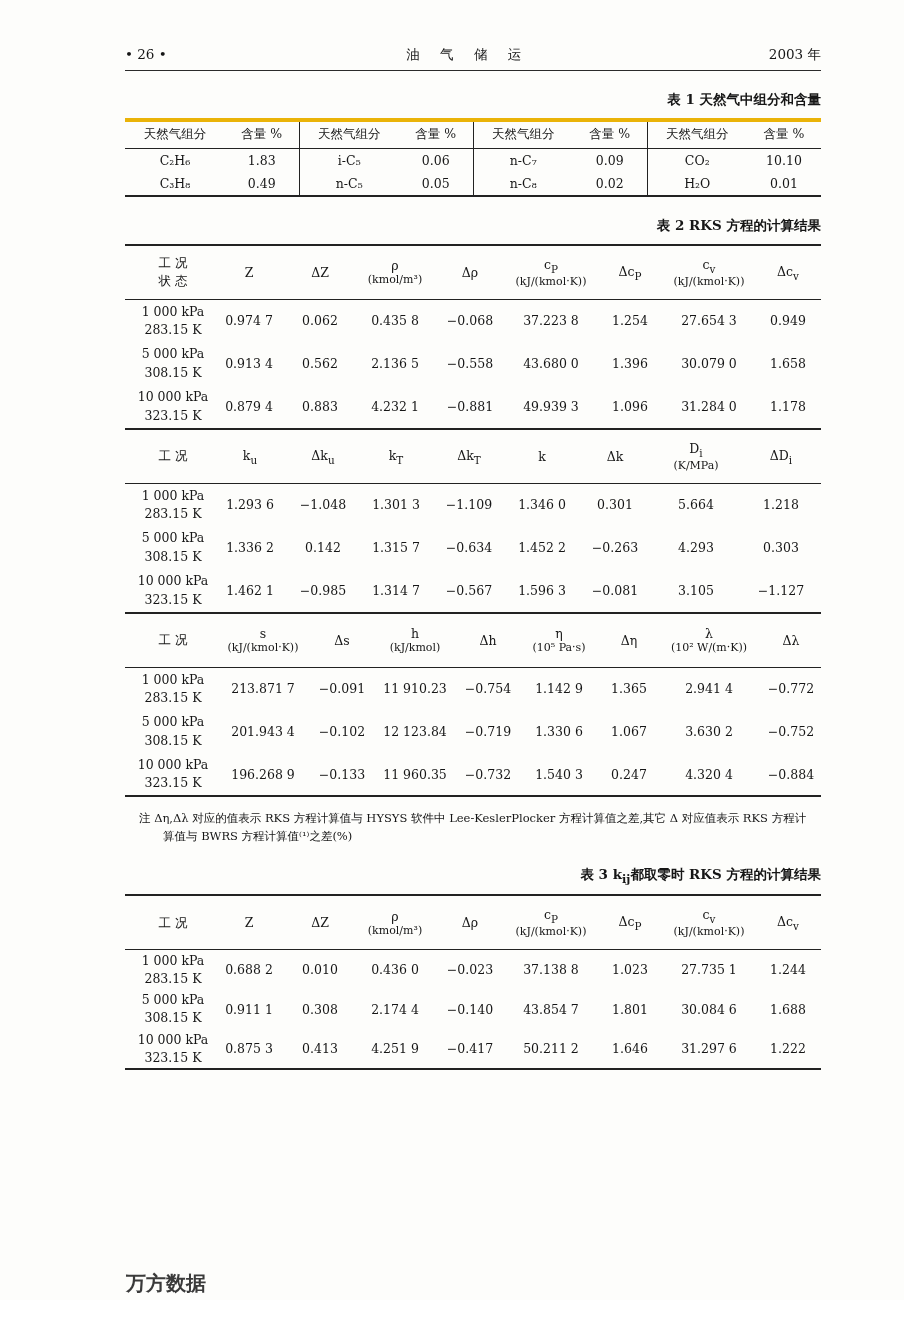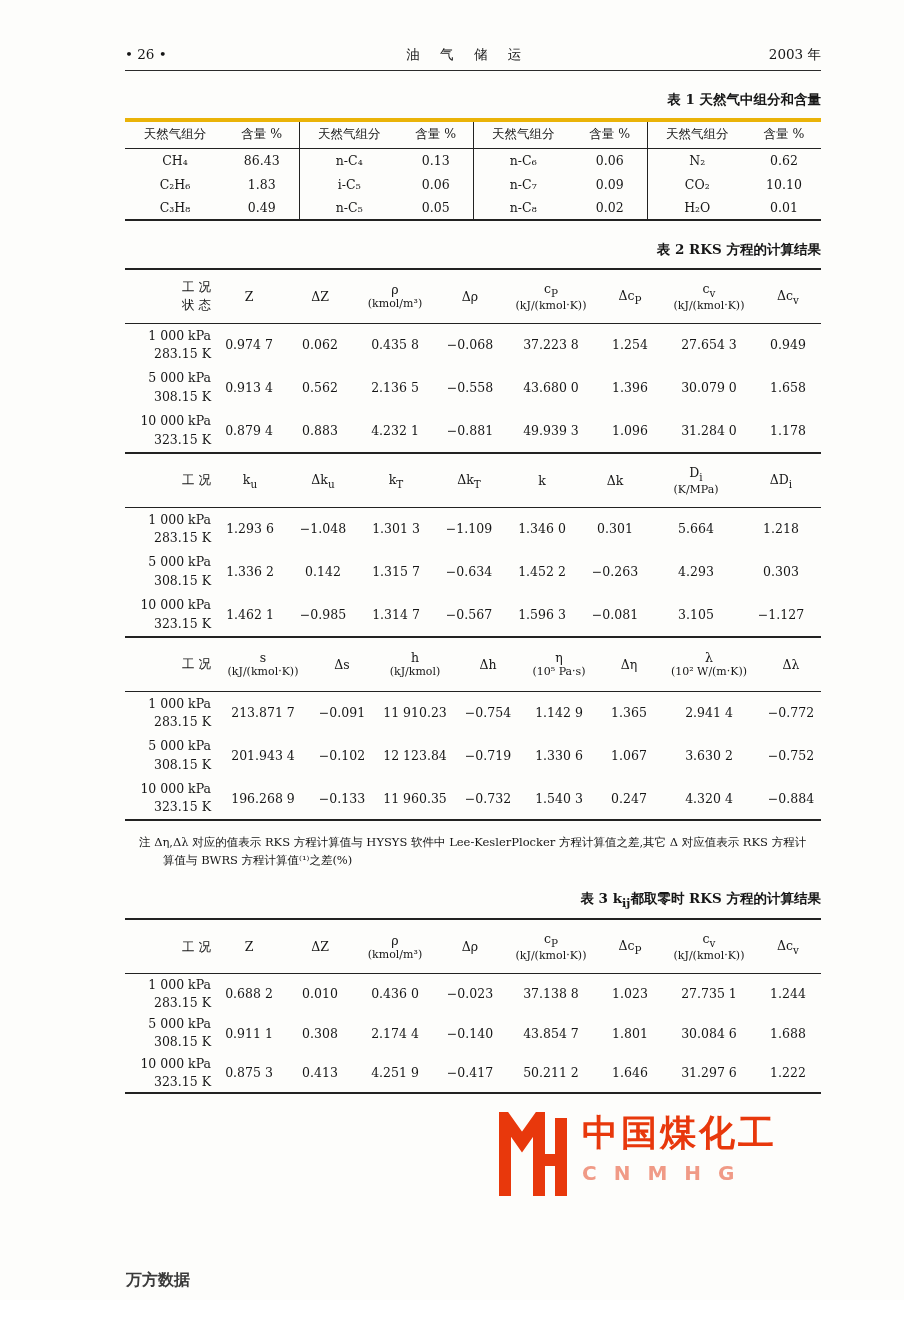--- a/index.html
+++ b/index.html
@@ -22,33 +22,33 @@
   .t1 .hrow td{border-bottom:1px solid #222;height:28px}
   .t1 .brow td{height:24px}
   .t1 .gs{border-left:1px solid #222}
 
   
   .sci{border-top:2px solid #222}
   .sci-last{border-bottom:2px solid #222}
   .sci .hrow td{border-bottom:1px solid #222;height:54px}
   .sci .drow td{height:43px}
   .t3 .drow td{height:40px}
-  .sci .lab{text-align:right;padding-left:10px}
+  .sci .lab{text-align:center;padding-left:10px}
   .unit{font-size:11px}
   .lab div{line-height:1.45}
 
   .note{font-size:11.5px;line-height:1.6;margin:12px 14px 2px 14px;padding-left:24px;text-indent:-24px}
 
   .logo{position:absolute;left:498px;top:1112px;display:flex;align-items:flex-start;gap:14px}
   .logo-cn{font-size:36px;font-weight:bold;color:#e8380c;letter-spacing:3px;line-height:1.15;
            font-family:"DejaVu Sans","Liberation Sans",sans-serif}
   .logo-en{font-size:20px;font-weight:bold;color:#f09a86;letter-spacing:17px;margin-top:8px;
            font-family:"DejaVu Sans","Liberation Sans",sans-serif}
 
-  .watermark{position:absolute;left:126px;top:1270px;font-size:16px;font-weight:bold;color:#3a3a3a;
+  .watermark{position:absolute;left:126px;top:1270px;font-size:20px;font-weight:bold;color:#3a3a3a;
              font-family:"DejaVu Sans","Liberation Sans",sans-serif}
 </style>
 </head>
 <body>
 
 <div class="page">
   <div class="content">
 
     <div class="pg-header">
       <span>• 26 •</span>
@@ -71,30 +71,20 @@
       <tbody>
           <tr class="hrow">
         <td>天然气组分</td>
         <td>含量 %</td>
         <td class="gs">天然气组分</td>
         <td>含量 %</td>
         <td class="gs">天然气组分</td>
         <td>含量 %</td>
         <td class="gs">天然气组分</td>
         <td>含量 %</td>
-      </tr>
-      <tr class="brow">
-        <td>CH₄</td>
-        <td>86.43</td>
-        <td class="gs">n-C₄</td>
-        <td>0.13</td>
-        <td class="gs">n-C₆</td>
-        <td>0.06</td>
-        <td class="gs">N₂</td>
-        <td>0.62</td>
       </tr>
       <tr class="brow">
         <td>C₂H₆</td>
         <td>1.83</td>
         <td class="gs">i-C₅</td>
         <td>0.06</td>
         <td class="gs">n-C₇</td>
         <td>0.09</td>
         <td class="gs">CO₂</td>
         <td>10.10</td>
@@ -496,28 +486,15 @@
         <td>50.211 2</td>
         <td>1.646</td>
         <td>31.297 6</td>
         <td>1.222</td>
       </tr>
     </tbody>
       </table>
 
   </div>
 
-  <div class="logo">
-    <svg width="70" height="84" viewBox="0 0 70 84" aria-hidden="true">
-      <g stroke="#e8380c" stroke-width="12" fill="none" stroke-linecap="butt">
-        <polyline points="7,84 7,6 24,30 41,6 41,84"></polyline>
-        <line x1="63" y1="6" x2="63" y2="84"></line>
-        <line x1="41" y1="48" x2="63" y2="48"></line>
-      </g>
-    </svg>
-    <div>
-      <div class="logo-cn">中国煤化工</div>
-      <div class="logo-en">CNMHG</div>
-    </div>
-  </div>
 
   <div class="watermark">万方数据</div>
 </div>
 
 </body></html>

